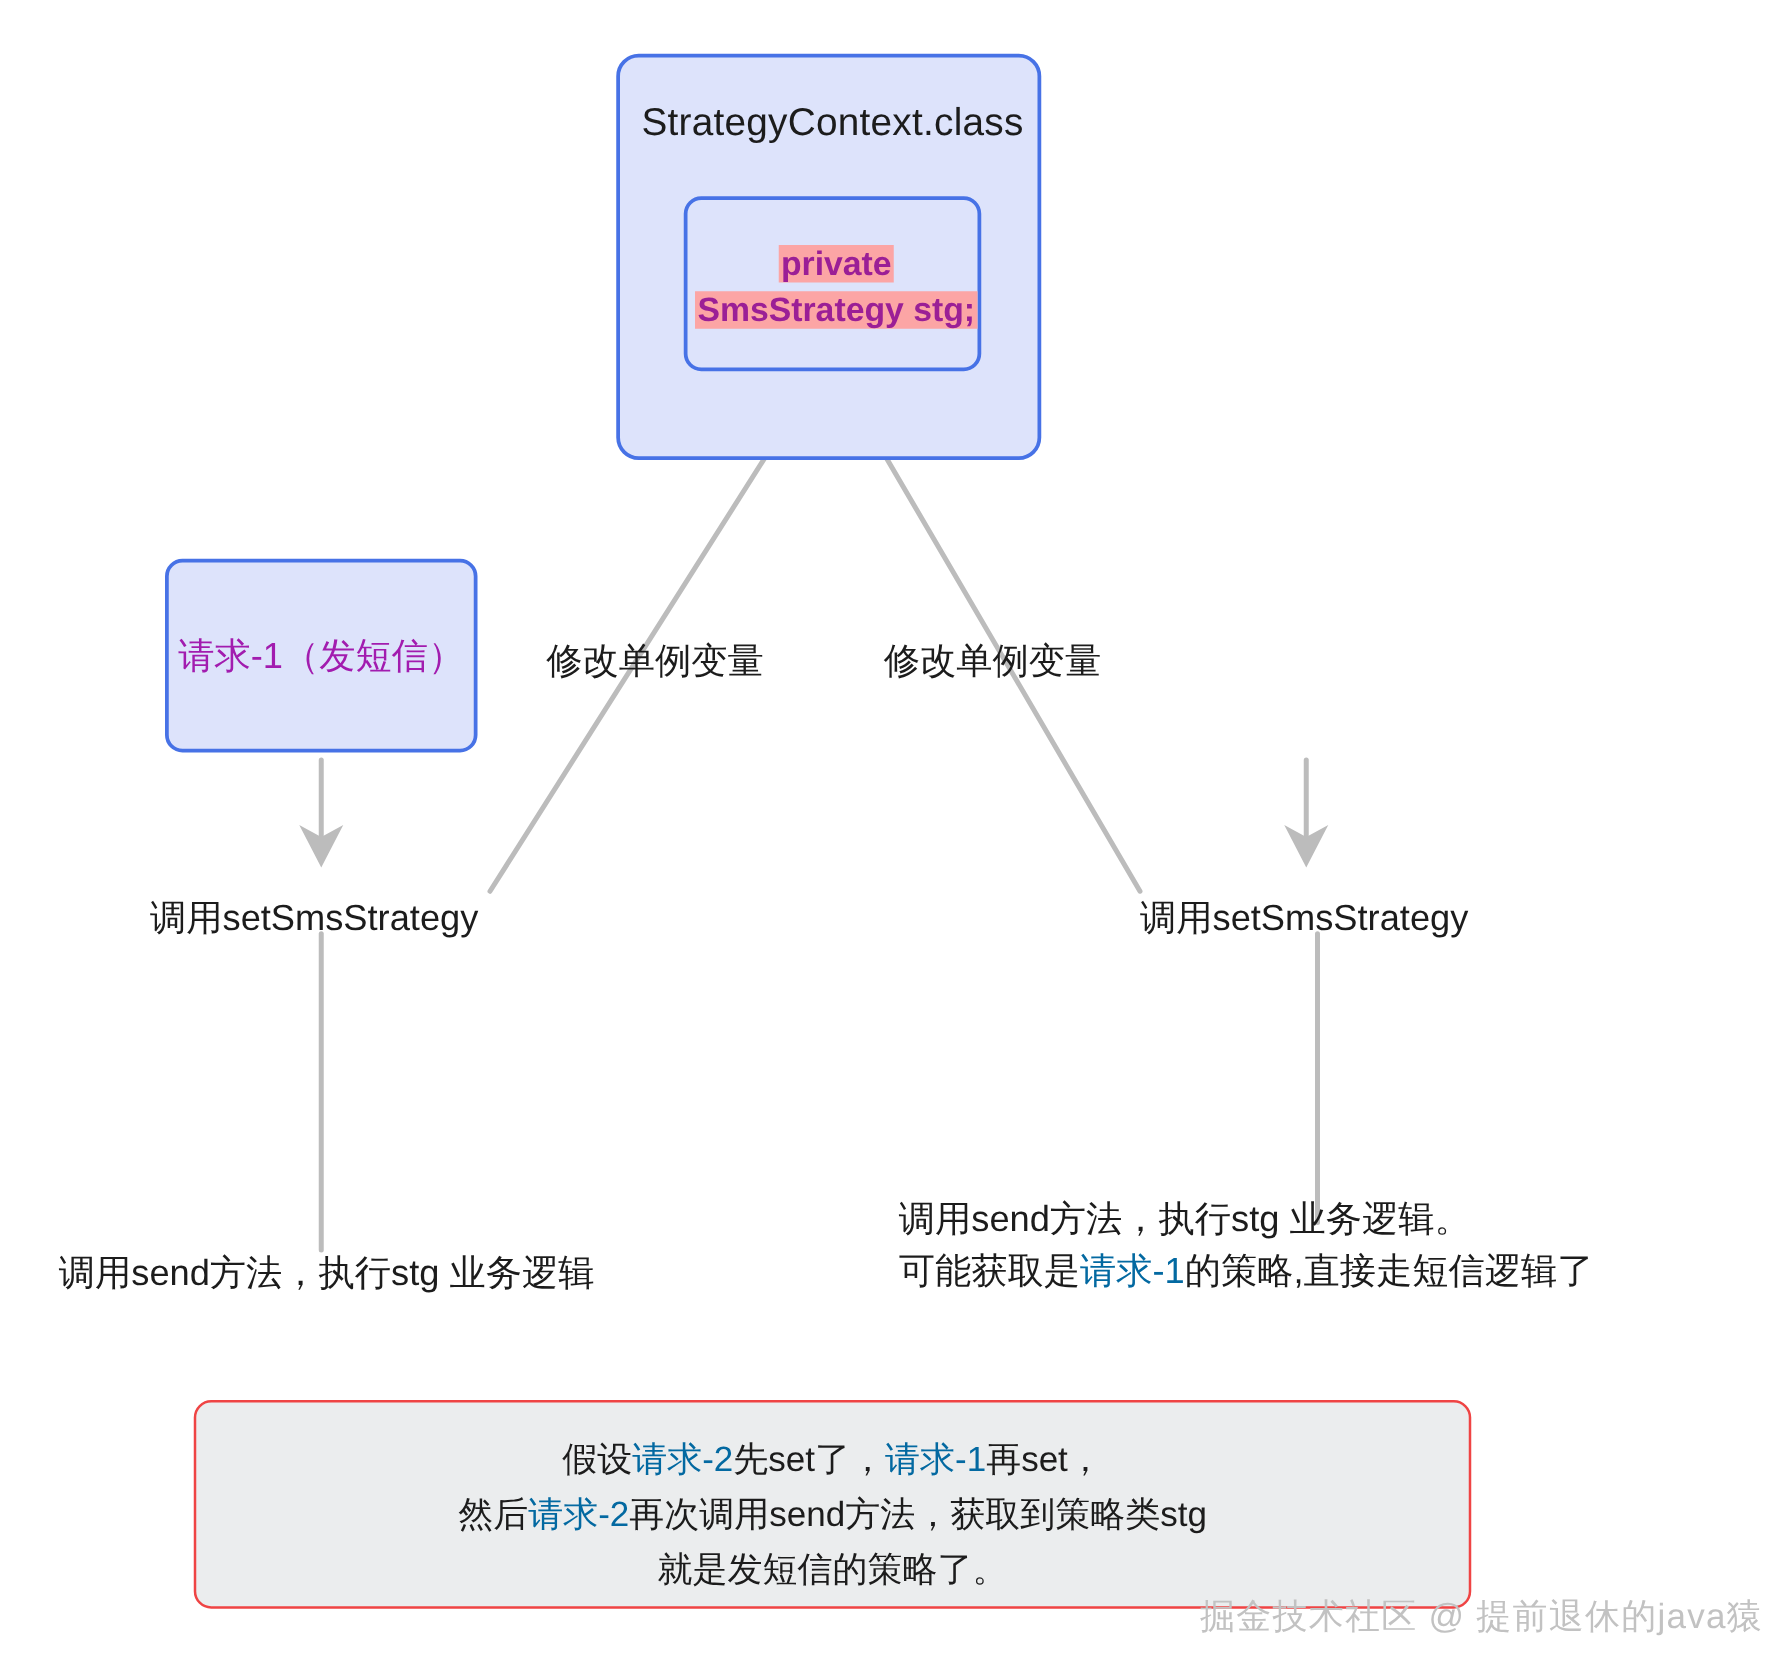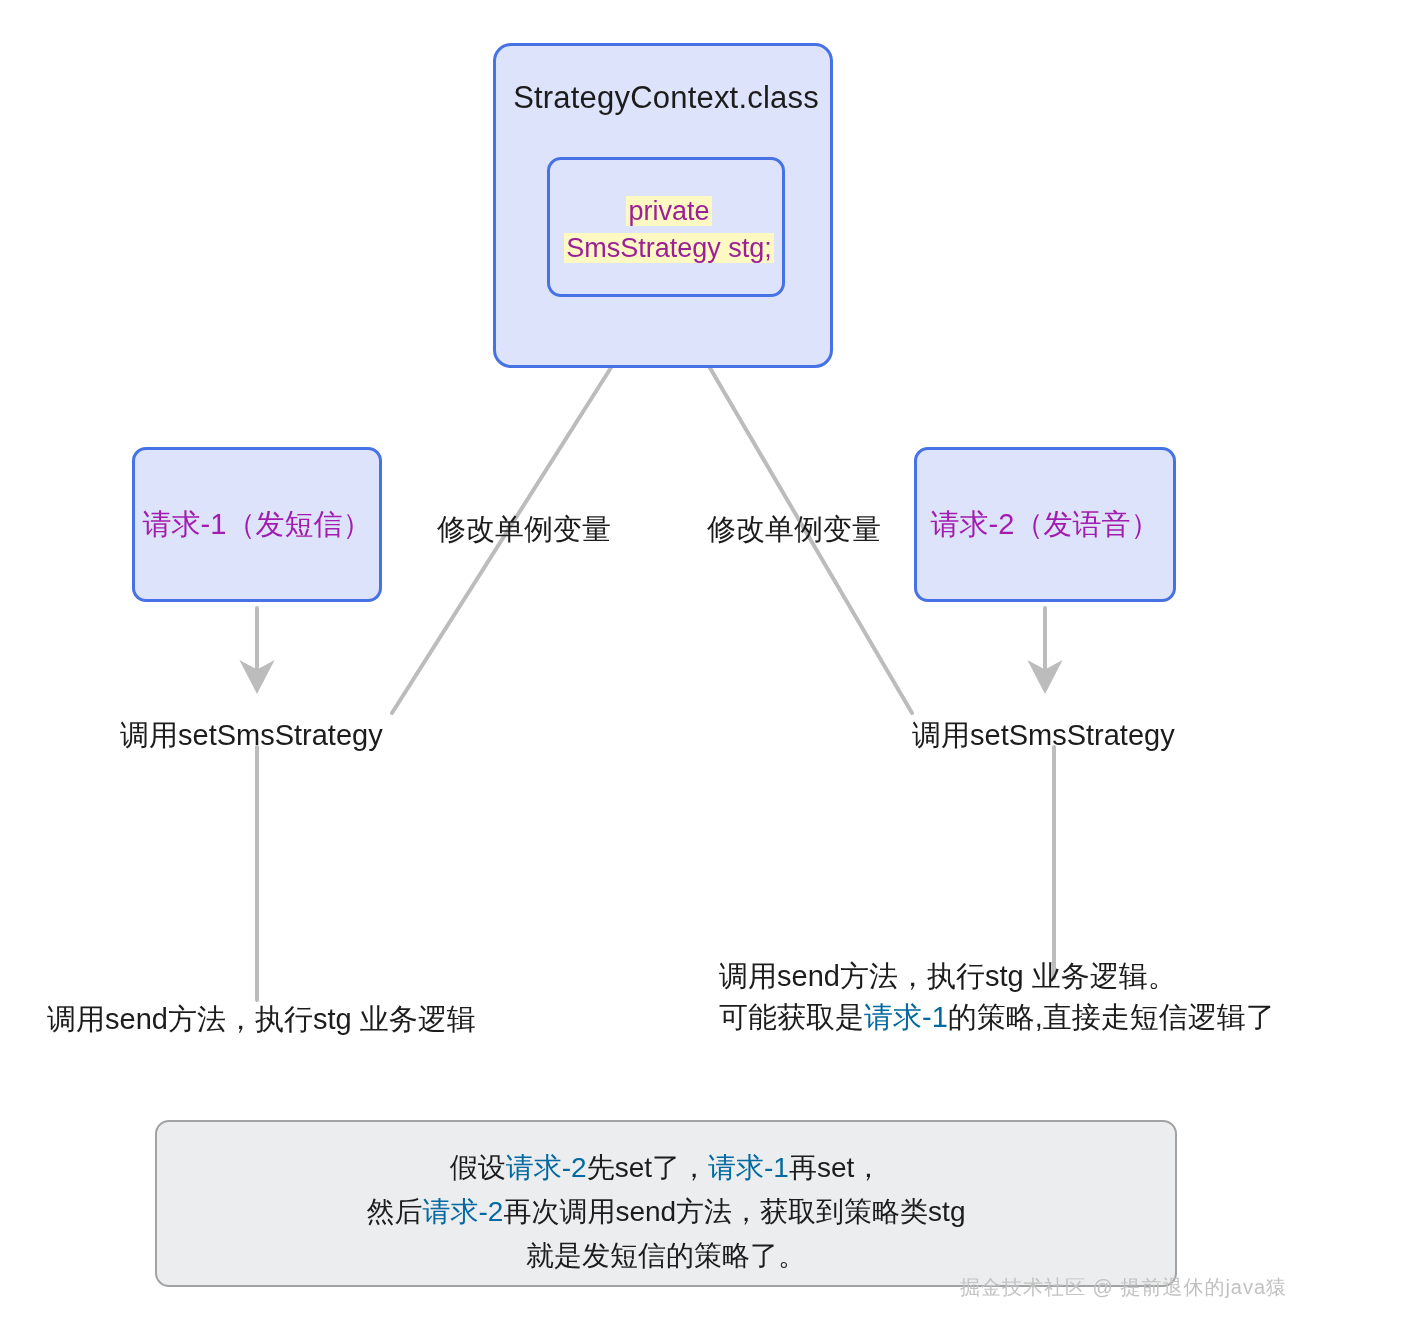--- a/index.html
+++ b/index.html
@@ -67,23 +67,24 @@
     position: absolute;
     left: 0;
     top: 33px;
     width: 238px;
     text-align: center;
     font-size: 27px;
     line-height: 37px;
     color: #9b1f96;
   }
   #field-text .hl {
-    background: #fef9c3;
+    background: #fca5a5;
     padding: 0 2px;
     box-decoration-break: clone;
+    font-weight: bold;
     -webkit-box-decoration-break: clone;
   }
 
   #req1-box {
     left: 132px;
     top: 447px;
     width: 250px;
     height: 155px;
   }
   #req2-box {
@@ -124,40 +125,40 @@
 
   
   #note-panel {
     position: absolute;
     left: 155px;
     top: 1120px;
     width: 1022px;
     height: 167px;
     box-sizing: border-box;
     background: #ebedee;
-    border: 2px solid #a3a3a3;
+    border: 2px solid #ef4444;
     border-radius: 14px;
   }
   #note-text {
     position: absolute;
     left: 0;
     top: 24px;
     width: 100%;
     text-align: center;
     font-size: 28px;
     line-height: 44px;
     color: #1c1c1c;
   }
 
   
   #watermark {
     position: absolute;
     left: 960px;
     top: 1274px;
-    font-size: 20px;
+    font-size: 28px;
     color: #c2c2c2;
     white-space: nowrap;
     letter-spacing: 1px;
   }
 </style>
 </head>
 <body>
 
 <div id="canvas">
 
@@ -200,23 +201,20 @@
         <span class="hl">private</span><br>
         <span class="hl">SmsStrategy stg;</span>
       </div>
     </div>
   </div>
 
   <div class="node-box" id="req1-box">
     <div class="node-label">请求-1（发短信）</div>
   </div>
 
-  <div class="node-box" id="req2-box">
-    <div class="node-label">请求-2（发语音）</div>
-  </div>
 
   <div class="flabel" id="lbl-mod-left">修改单例变量</div>
   <div class="flabel" id="lbl-mod-right">修改单例变量</div>
   <div class="flabel" id="lbl-set-left">调用setSmsStrategy</div>
   <div class="flabel" id="lbl-set-right">调用setSmsStrategy</div>
 
   <div class="flabel" id="lbl-send-left">调用send方法，执行stg 业务逻辑</div>
 
   <div class="flabel" id="lbl-send-right">
     <span>调用send方法，执行stg 业务逻辑。</span><br>

